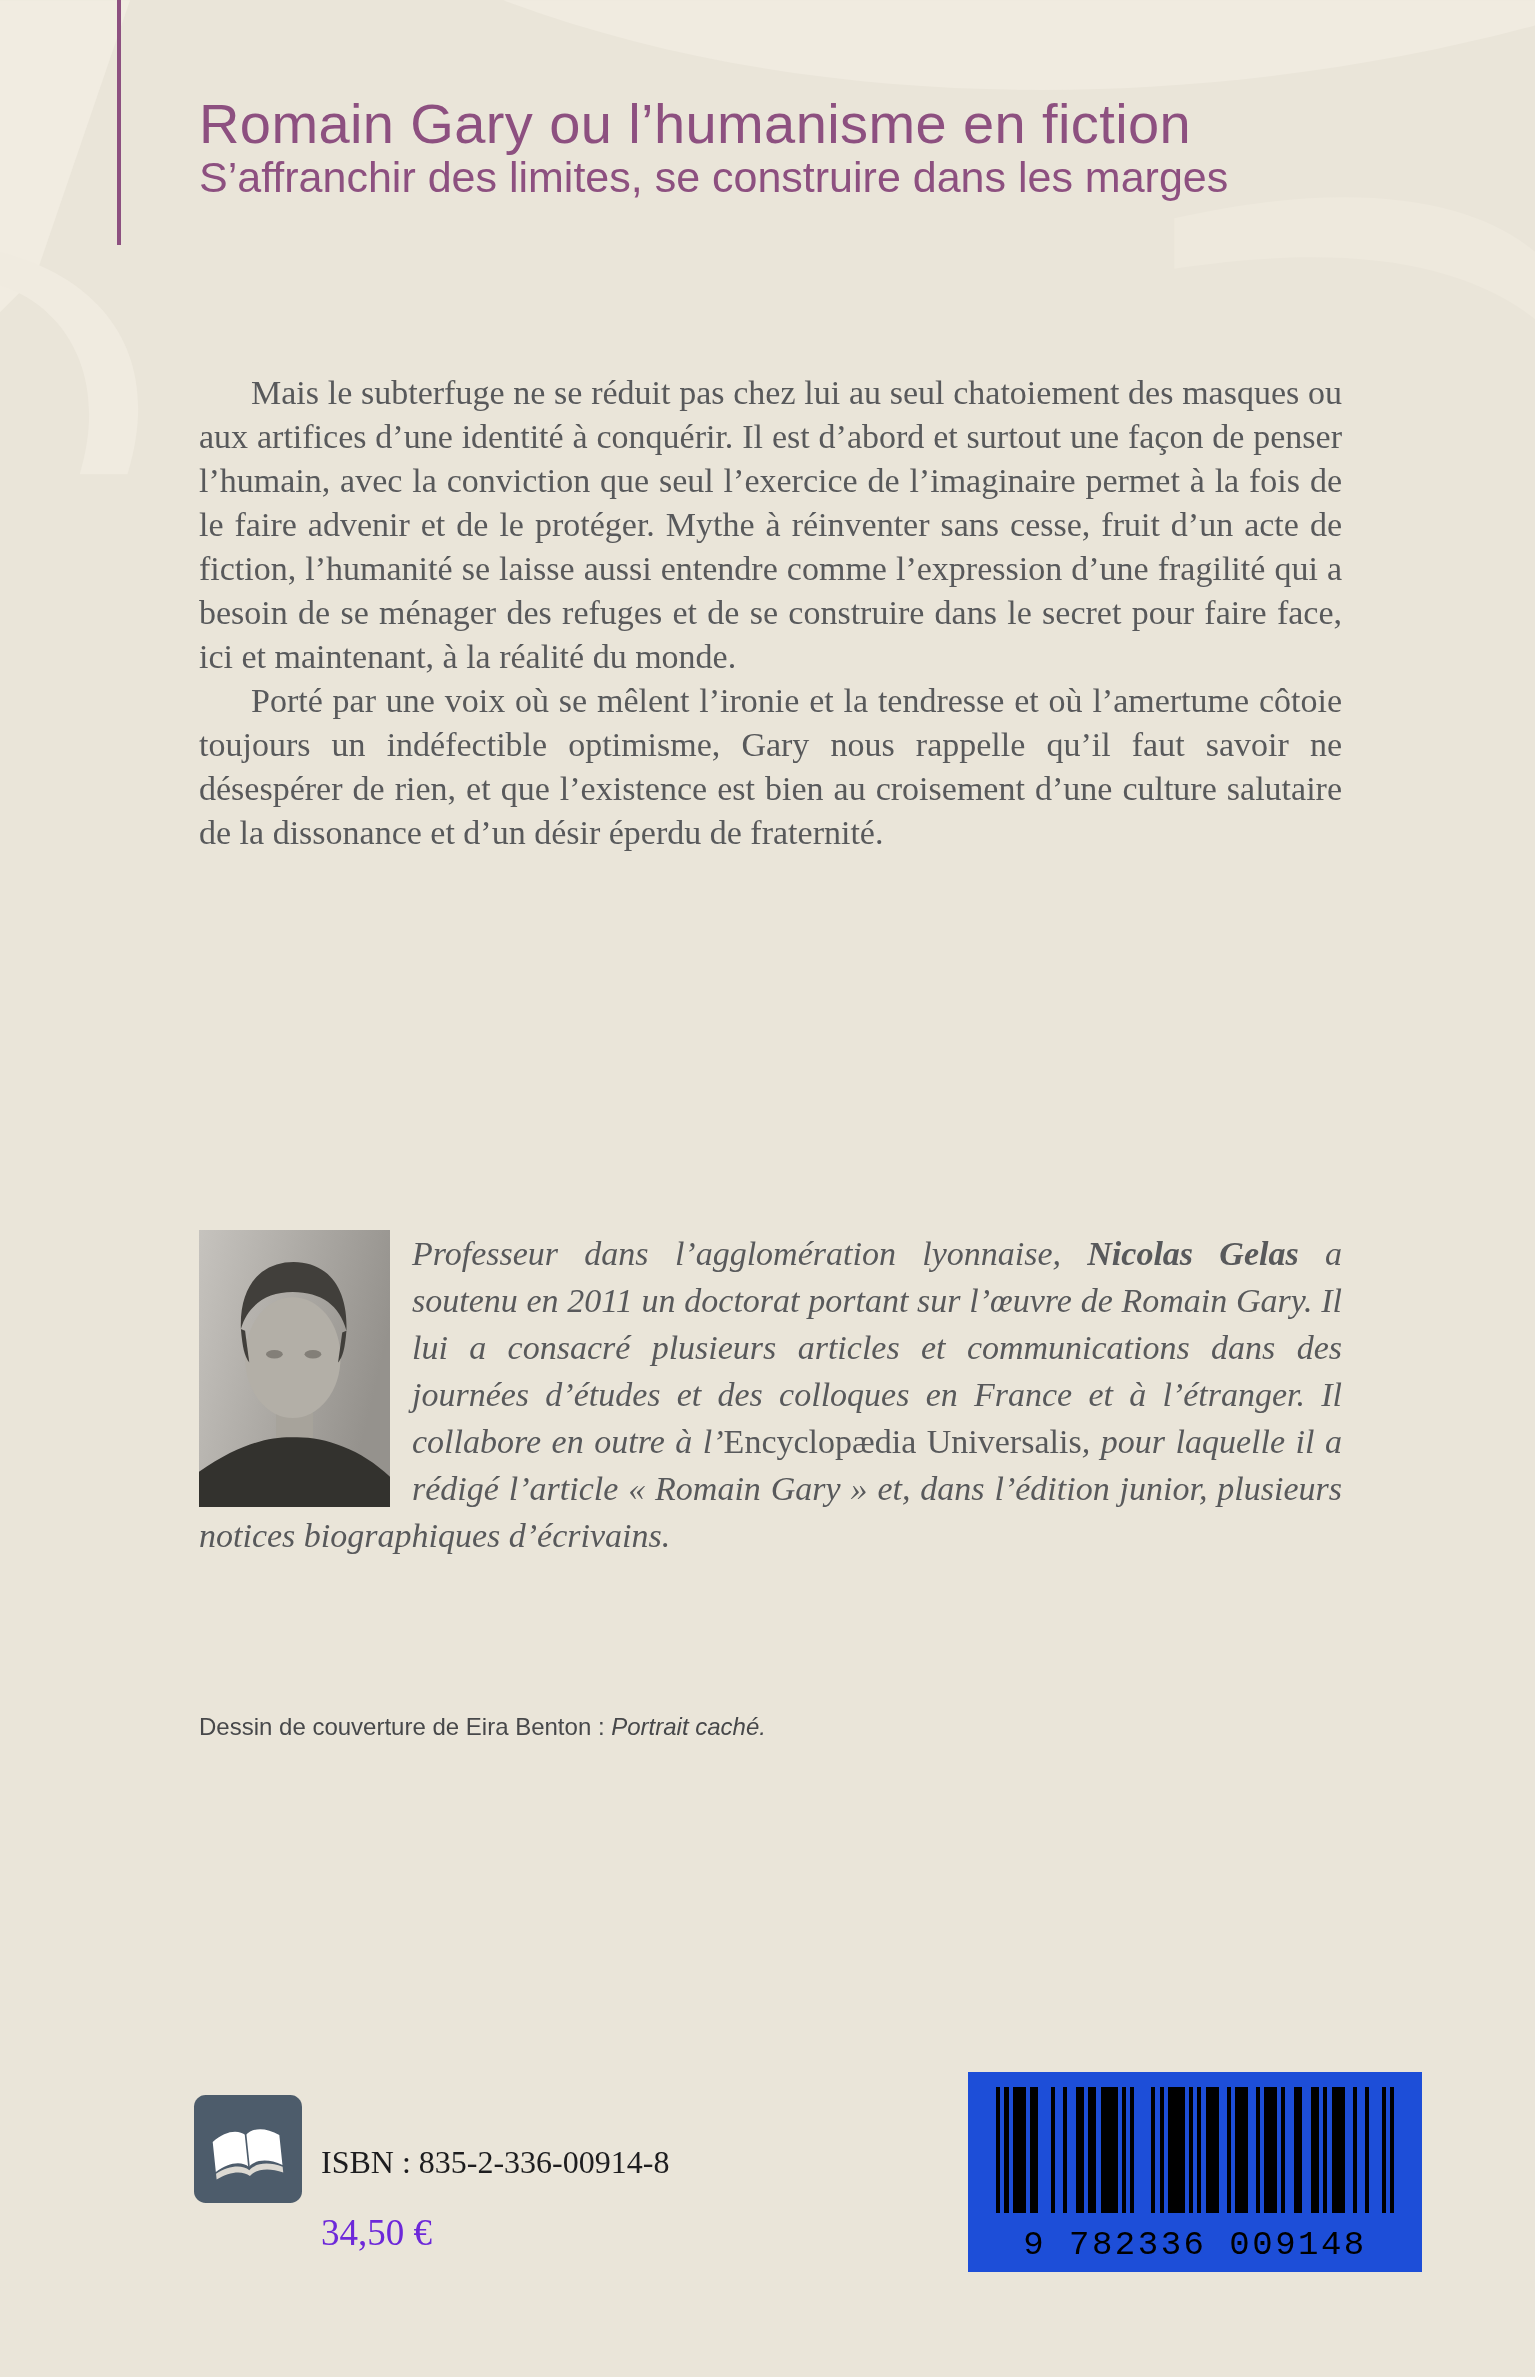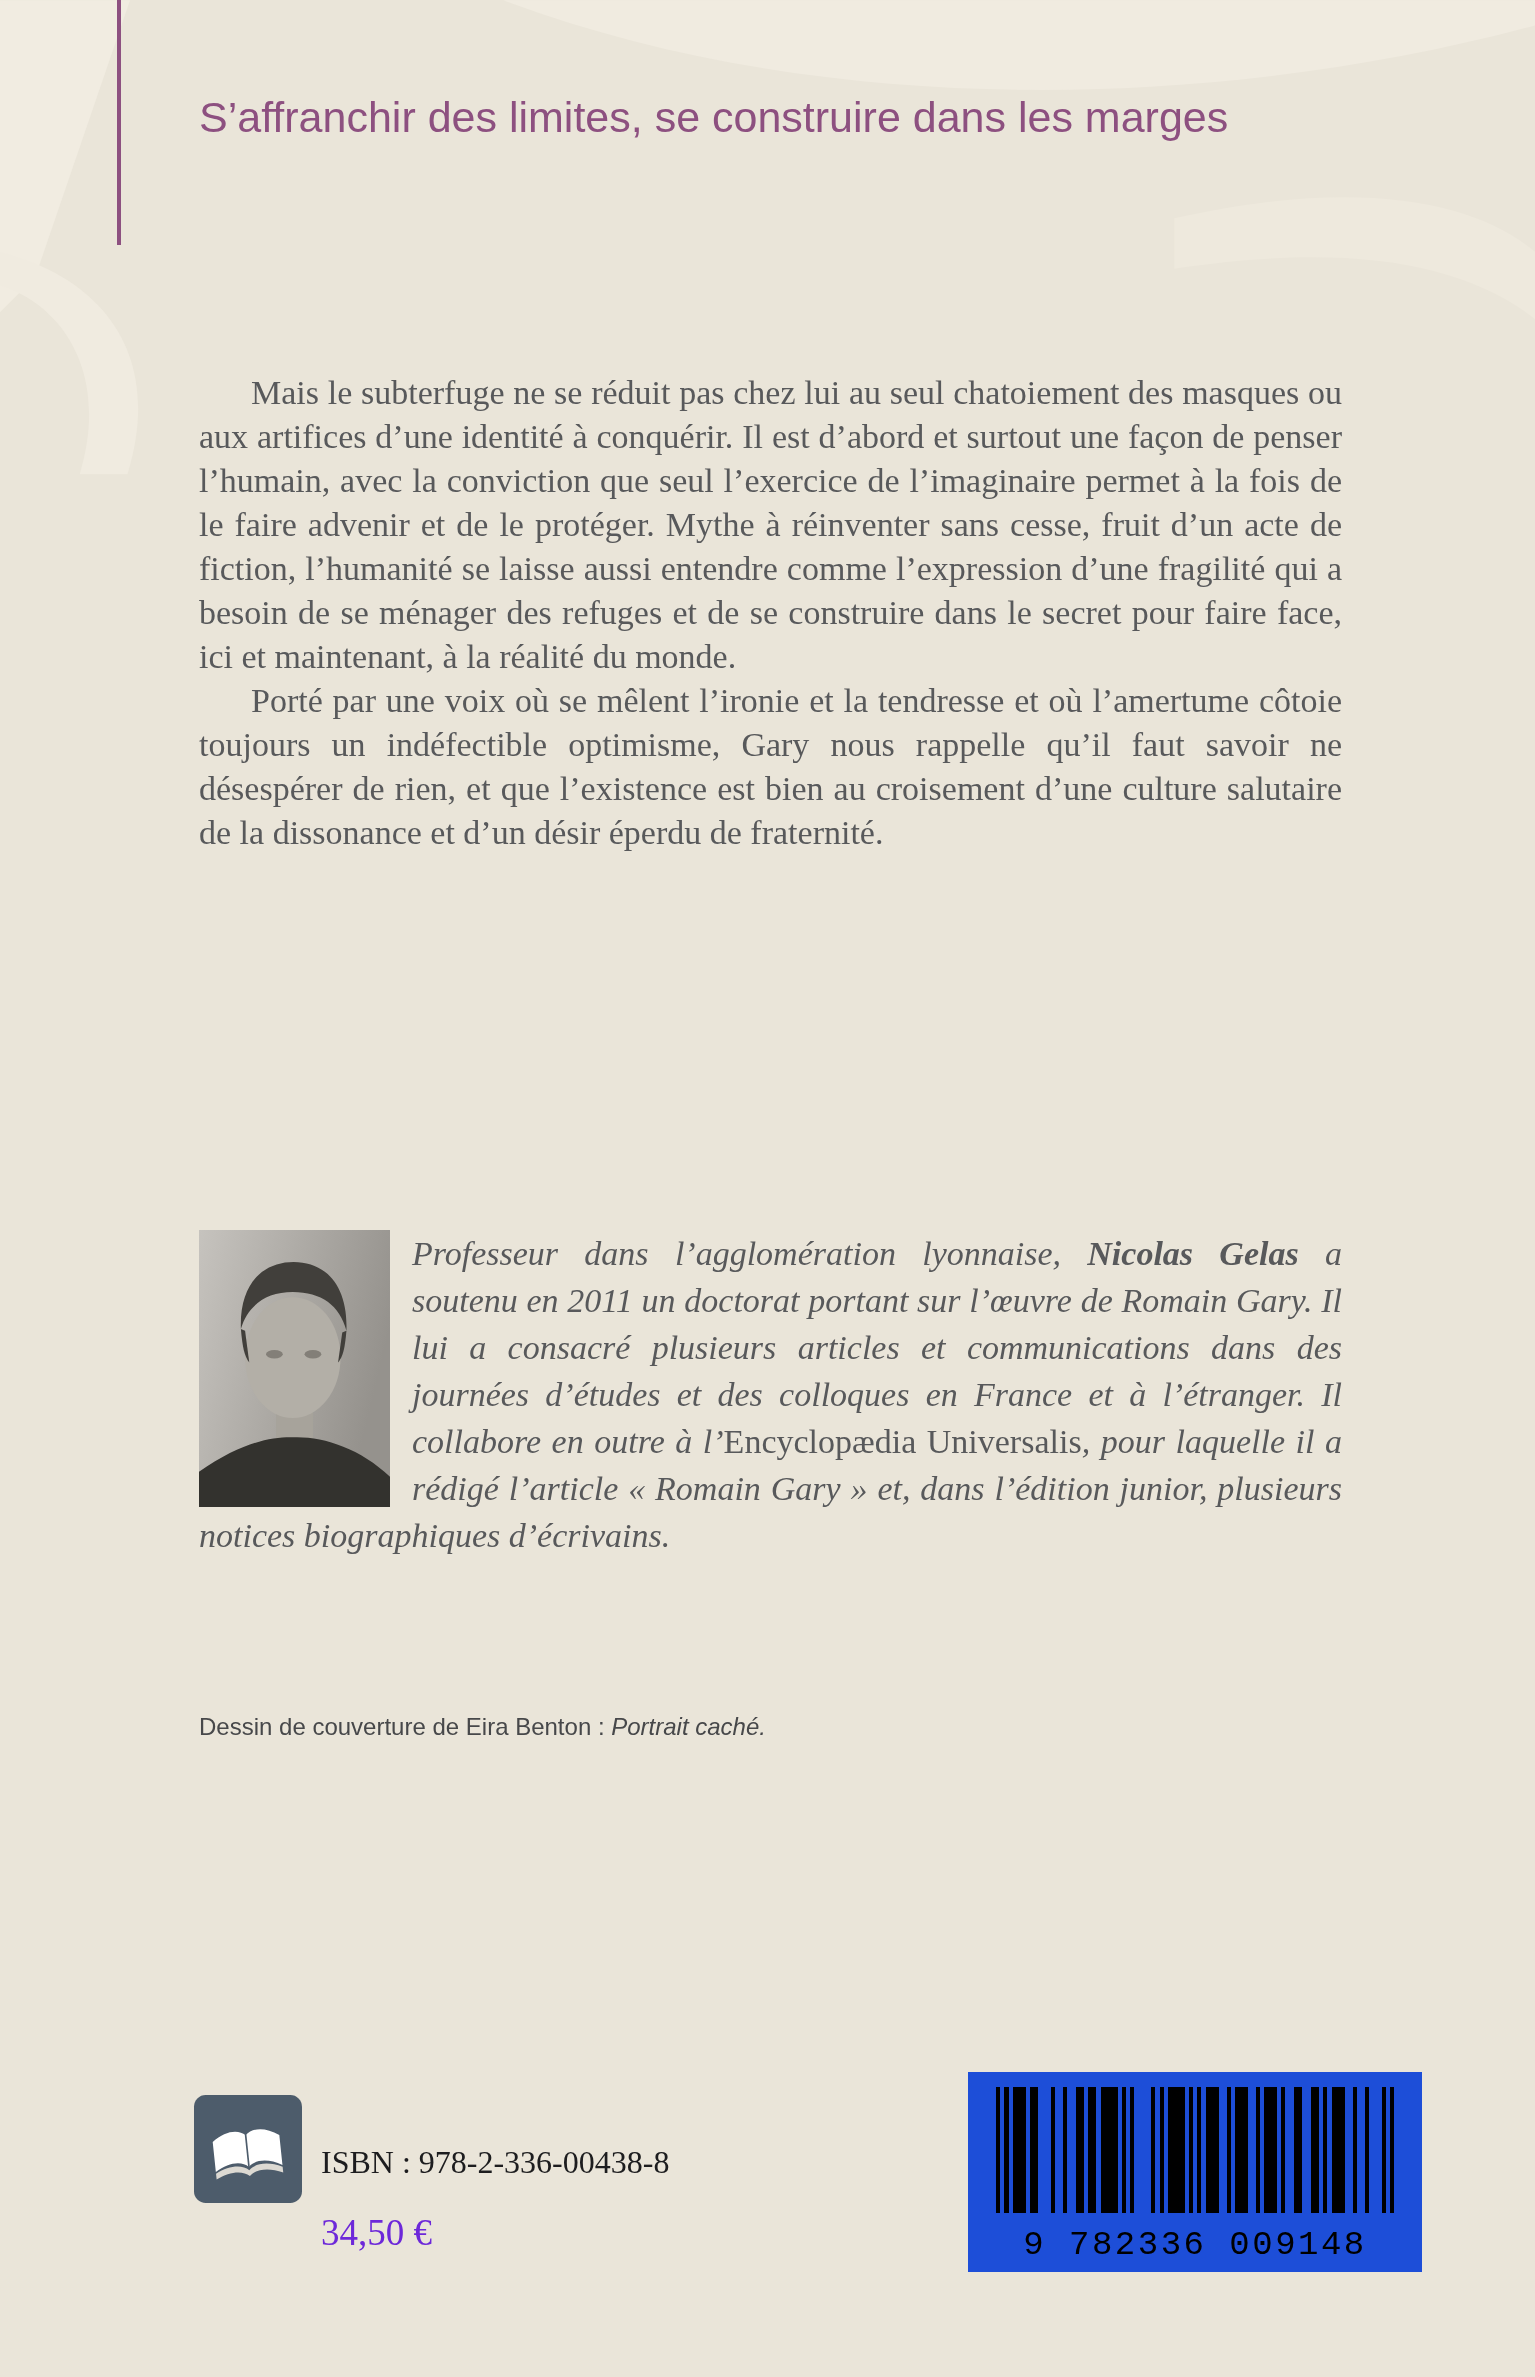--- a/index.html
+++ b/index.html
@@ -94,20 +94,21 @@
   <svg class="watermark" width="1535" height="1007" viewBox="0 0 1830 1200">
     <path d="M0,0 L155,0 L42,330 L0,372 Z" fill="#f1ece1"></path>
     <path d="M600,0 C1000,150 1480,125 1830,30 L1830,0 Z" fill="#f0ebe0"></path>
     <path d="M0,300 C125,332 195,425 152,565 L95,565 C132,442 72,362 0,340 Z" fill="#f0ebe0"></path>
     <path d="M1400,260 C1620,210 1760,240 1830,300 L1830,380 C1740,310 1600,290 1400,320 Z" fill="#eee9dd"></path>
   </svg>
 
   <div class="accent-line"></div>
 
   <header class="header">
+    <h1 class="title">Romain Gary ou l’humanisme en fiction</h1>
     <h2 class="subtitle">S’affranchir des limites, se construire dans les marges</h2>
   </header>
 
   <section class="synopsis">
     <p class="body-p indent">Mais le subterfuge ne se réduit pas chez lui au seul chatoiement des masques ou aux artifices d’une identité à conquérir. Il est d’abord et surtout une façon de penser l’humain, avec la conviction que seul l’exercice de l’imaginaire permet à la fois de le faire advenir et de le protéger. Mythe à réinventer sans cesse, fruit d’un acte de fiction, l’humanité se laisse aussi entendre comme l’expression d’une fragilité qui a besoin de se ménager des refuges et de se construire dans le secret pour faire face, ici et maintenant, à la réalité du monde.</p>
     <p class="body-p indent">Porté par une voix où se mêlent l’ironie et la tendresse et où l’amertume côtoie toujours un indéfectible optimisme, Gary nous rappelle qu’il faut savoir ne désespérer de rien, et que l’existence est bien au croisement d’une culture salutaire de la dissonance et d’un désir éperdu de fraternité.</p>
   </section>
 
   <section class="bio">
     <div class="photo">
@@ -138,21 +139,21 @@
     <svg width="108" height="108" viewBox="0 0 129 129">
       <g transform="rotate(-6 64 70)">
         <path d="M24,90 C40,82 56,82 64,90 C72,82 88,82 104,90 L104,97 C88,89 72,89 64,97 C56,89 40,89 24,97 Z" fill="#dcd9d2"></path>
         <path d="M24,52 C40,40 56,40 64,48 L64,86 C56,78 40,78 24,88 Z" fill="#ffffff"></path>
         <path d="M104,52 C88,40 72,40 64,48 L64,86 C72,78 88,78 104,88 Z" fill="#ffffff"></path>
         <rect x="63" y="47" width="2" height="40" fill="#4d5c6b"></rect>
       </g>
     </svg>
   </div>
 
-  <div class="isbn">ISBN : 978-2-336-00438-8</div>
+  <div class="isbn">ISBN : 835-2-336-00914-8</div>
   <div class="price">34,50 €</div>
 
   <div class="barcode-box">
     <div class="bars">
         <div class="bar" style="left: 0px; width: 4.2px;"></div>
         <div class="bar" style="left: 8.4px; width: 4.2px;"></div>
         <div class="bar" style="left: 17px; width: 12.6px;"></div>
         <div class="bar" style="left: 34px; width: 8.4px;"></div>
         <div class="bar" style="left: 55px; width: 4.2px;"></div>
         <div class="bar" style="left: 67px; width: 4.2px;"></div>

